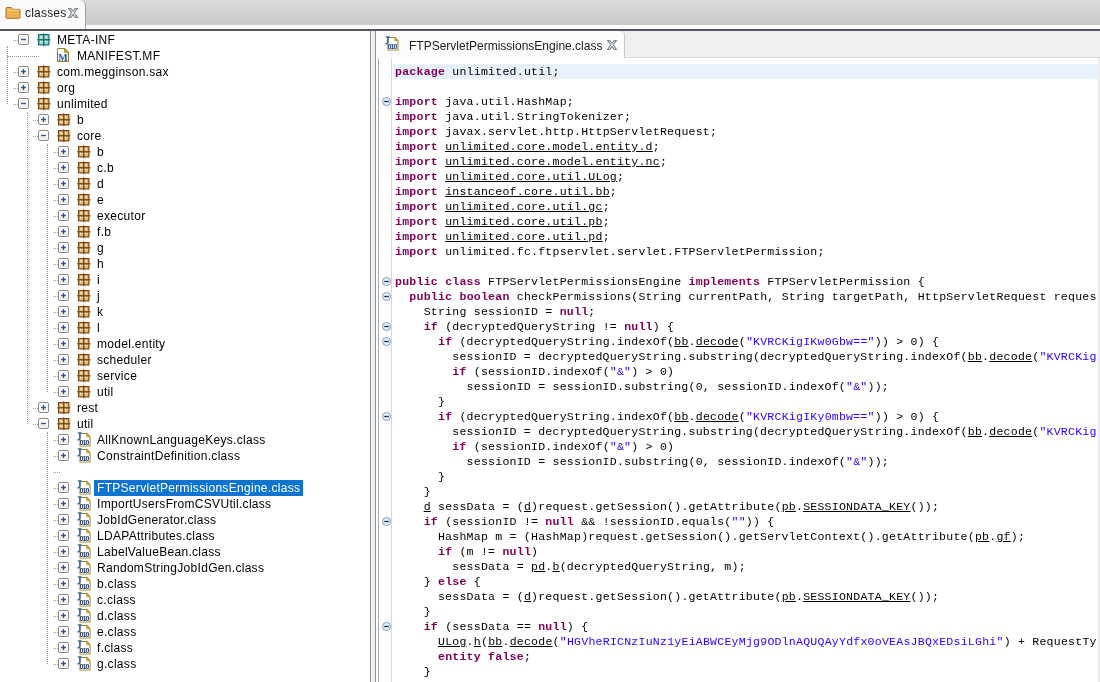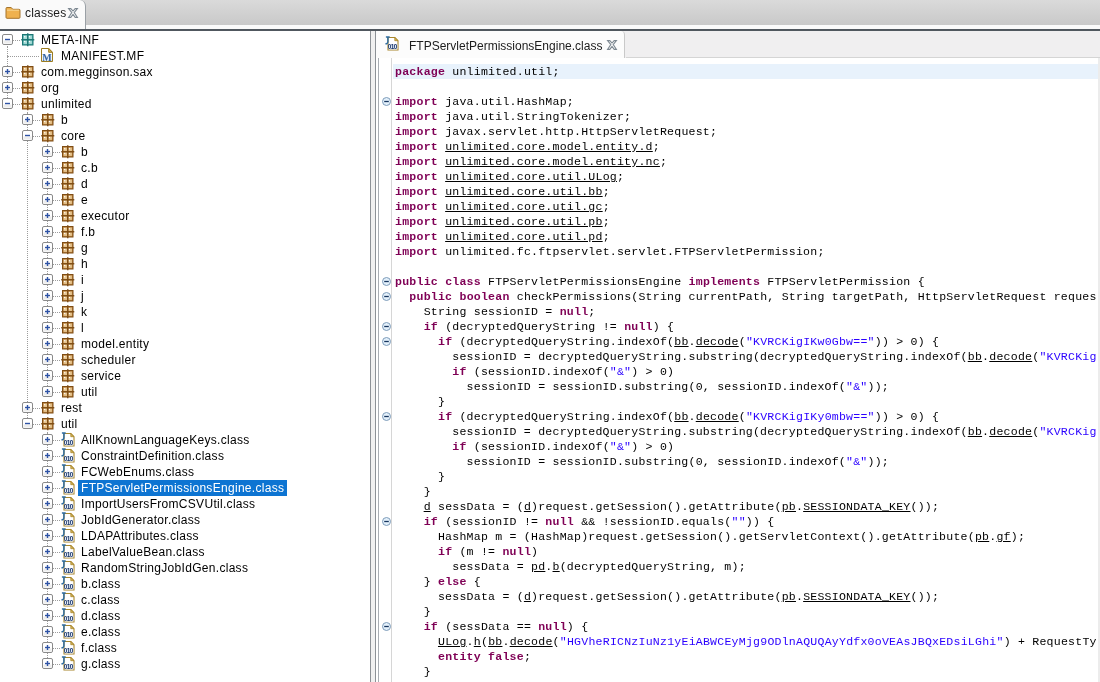--- a/index.html
+++ b/index.html
@@ -29,21 +29,21 @@
   border-right:1px solid #d6d6d6; }
 .fold { position:absolute; left:3px; }
 #rightsliver { position:absolute; left:722px; top:27px; width:3px; height:625px; background:#ececec; }
 #hiline { position:absolute; left:17px; top:33px; width:705px; height:15px; background:#e8f2fc; }
 #code { position:absolute; left:19px; top:33px; width:702px; height:625px;
   font-family:"Liberation Mono",monospace; font-size:11.55px; line-height:15px; letter-spacing:0.23px;
   white-space:pre; color:#000; overflow:hidden; }
 #code b { color:#7f0055; font-weight:bold; }
 #code i { color:#2a00ff; font-style:normal; }
 #code u { text-decoration:underline; }
-.trow { position:absolute; left:0; width:405px; height:16px; }
+.trow { position:absolute; left:16px; width:405px; height:16px; }
 .tbox { position:absolute; top:2px; }
 .ticon { position:absolute; top:0; }
 .tlab { position:absolute; top:0; font-size:12px; line-height:16px; color:#000; padding:0 3px;
   white-space:nowrap; letter-spacing:0.3px; }
 .tlab.sel { background:#0d74d2; color:#fff; }
 .gv { position:absolute; width:1px; border-left:1px dotted #9b9b9b; }
 .gh { position:absolute; height:1px; border-top:1px dotted #9b9b9b; }
 svg { display:block; }
 </style></head>
 <body>
@@ -774,40 +774,20 @@
         <svg width="16" height="16" viewBox="0 0 16 16">
           <path d="M3,1.5 h6.8 l3.2,3.2 v9.3 h-10 z" fill="#fff" stroke="#a8862c" stroke-width="1.1"></path>
           <path d="M9.8,1.5 v3.2 h3.2 z" fill="#d9b75a" stroke="#a8862c" stroke-width="0.8"></path>
           <path d="M0.9,1.1 h3.8 M2.9,1.1 v4.7 a1.9,1.9 0 0 1 -2.5,1.8" fill="none" stroke="#2f6ca0" stroke-width="1.5"></path>
           <rect x="3.7" y="8.2" width="8.6" height="5.2" fill="#e6ecf6"></rect>
           <text x="7.5" y="13.2" font-family="Liberation Sans" font-size="6.4" font-weight="bold" fill="#1d3a6e" text-anchor="middle" textLength="9.6">010</text>
         </svg>
       </span>
       <span class="tlab" style="left:78px">ConstraintDefinition.class</span>
     </div>
-<div class="trow" style="top:433px">
-      <span class="tbox" style="left:42px">
-        <svg width="11" height="11" viewBox="0 0 11 11">
-          <rect x="0.5" y="0.5" width="10" height="10" rx="1.5" fill="#fff" stroke="#8a8a8a" stroke-width="1"></rect>
-          <rect x="1.5" y="6.5" width="8" height="3" fill="#eeeeee"></rect>
-          <line x1="3" y1="5.5" x2="8" y2="5.5" stroke="#2e53a5" stroke-width="1.4"></line>
-          <line x1="5.5" y1="3" x2="5.5" y2="8" stroke="#2e53a5" stroke-width="1.4"></line>
-        </svg>
-      </span>
-      <span class="ticon" style="left:61px">
-        <svg width="16" height="16" viewBox="0 0 16 16">
-          <path d="M3,1.5 h6.8 l3.2,3.2 v9.3 h-10 z" fill="#fff" stroke="#a8862c" stroke-width="1.1"></path>
-          <path d="M9.8,1.5 v3.2 h3.2 z" fill="#d9b75a" stroke="#a8862c" stroke-width="0.8"></path>
-          <path d="M0.9,1.1 h3.8 M2.9,1.1 v4.7 a1.9,1.9 0 0 1 -2.5,1.8" fill="none" stroke="#2f6ca0" stroke-width="1.5"></path>
-          <rect x="3.7" y="8.2" width="8.6" height="5.2" fill="#e6ecf6"></rect>
-          <text x="7.5" y="13.2" font-family="Liberation Sans" font-size="6.4" font-weight="bold" fill="#1d3a6e" text-anchor="middle" textLength="9.6">010</text>
-        </svg>
-      </span>
-      <span class="tlab" style="left:78px">FCWebEnums.class</span>
-    </div>
 <div class="trow" style="top:449px">
       <span class="tbox" style="left:42px">
         <svg width="11" height="11" viewBox="0 0 11 11">
           <rect x="0.5" y="0.5" width="10" height="10" rx="1.5" fill="#fff" stroke="#8a8a8a" stroke-width="1"></rect>
           <rect x="1.5" y="6.5" width="8" height="3" fill="#eeeeee"></rect>
           <line x1="3" y1="5.5" x2="8" y2="5.5" stroke="#2e53a5" stroke-width="1.4"></line>
           <line x1="5.5" y1="3" x2="5.5" y2="8" stroke="#2e53a5" stroke-width="1.4"></line>
         </svg>
       </span>
       <span class="ticon" style="left:61px">
@@ -1118,21 +1098,21 @@
 <div id="rightsliver"></div>
 <div id="hiline"></div>
 <div id="code"><b>package</b> unlimited.util;
 
 <b>import</b> java.util.HashMap;
 <b>import</b> java.util.StringTokenizer;
 <b>import</b> javax.servlet.http.HttpServletRequest;
 <b>import</b> <u>unlimited.core.model.entity.d</u>;
 <b>import</b> <u>unlimited.core.model.entity.nc</u>;
 <b>import</b> <u>unlimited.core.util.ULog</u>;
-<b>import</b> <u>unlimited.core.util.bb</u>;
+<b>import</b> <u>instanceof.core.util.bb</u>;
 <b>import</b> <u>unlimited.core.util.gc</u>;
 <b>import</b> <u>unlimited.core.util.pb</u>;
 <b>import</b> <u>unlimited.core.util.pd</u>;
 <b>import</b> unlimited.fc.ftpservlet.servlet.FTPServletPermission;
 
 <b>public</b> <b>class</b> FTPServletPermissionsEngine <b>implements</b> FTPServletPermission {
   <b>public</b> <b>boolean</b> checkPermissions(String currentPath, String targetPath, HttpServletRequest request, HttpServletResponse response) {
     String sessionID = <b>null</b>;
     <b>if</b> (decryptedQueryString != <b>null</b>) {
       <b>if</b> (decryptedQueryString.indexOf(<u>bb</u>.<u>decode</u>(<i>"KVRCKigIKw0Gbw=="</i>)) &gt; 0) {

